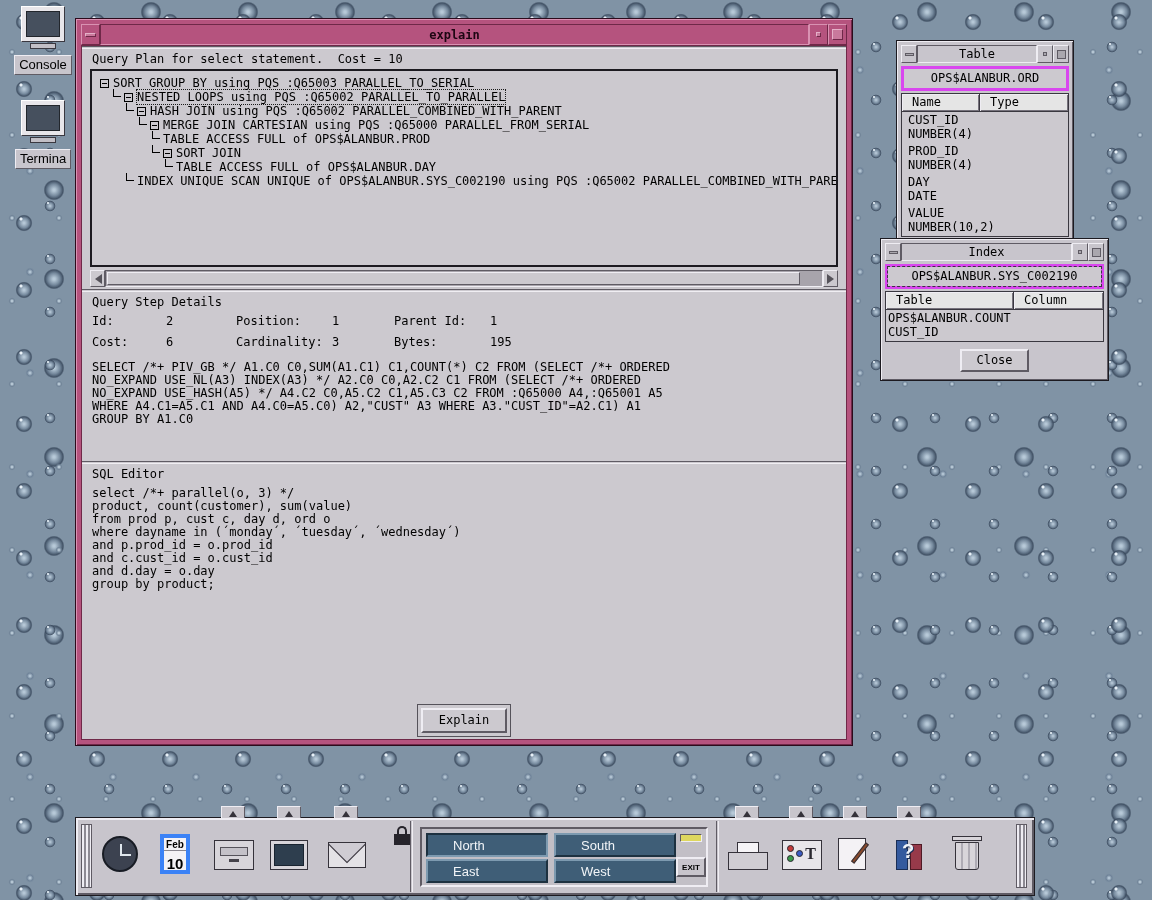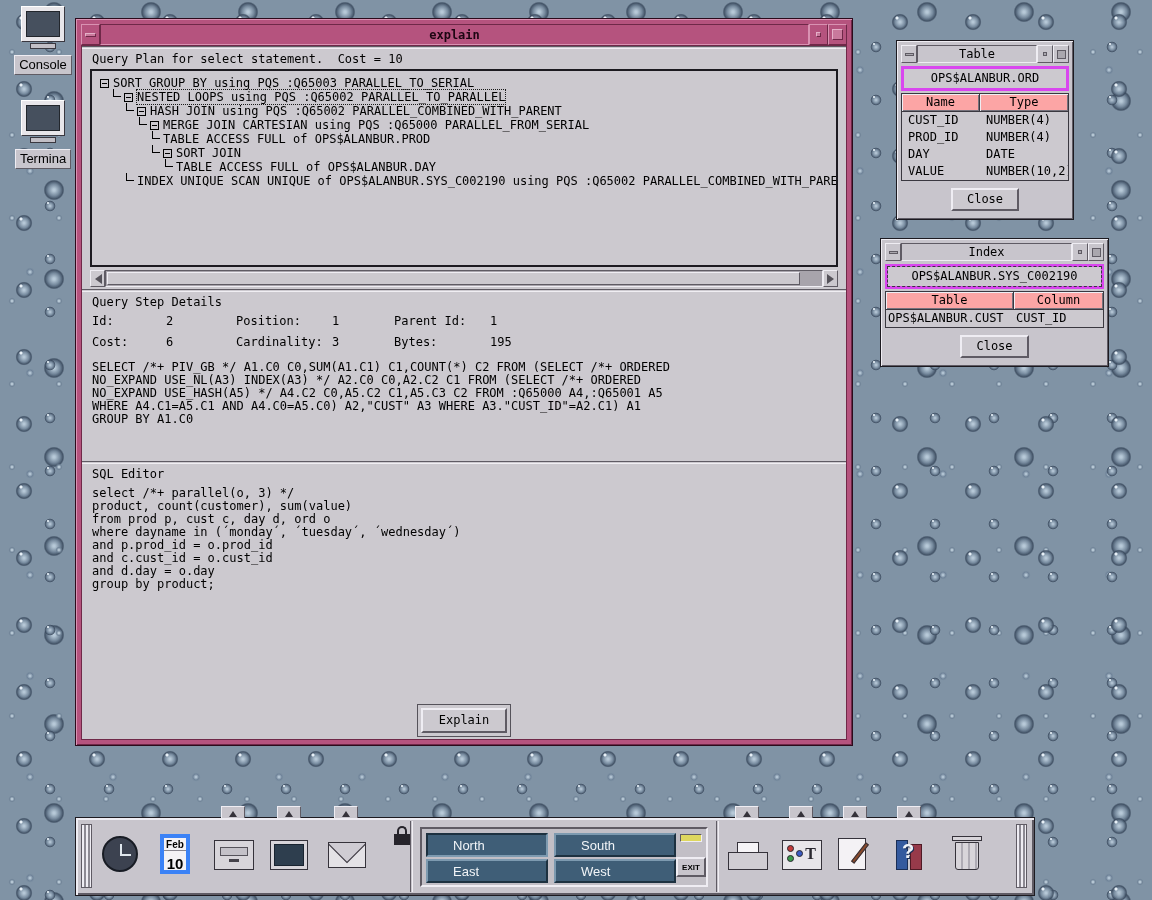--- a/index.html
+++ b/index.html
@@ -91,24 +91,24 @@
   .dlg-tb-btn { width:16px; background:#c8c5cc; border:1px solid #5f5b64; border-top-color:#efedf3; border-left-color:#efedf3;
                 display:flex; align-items:center; justify-content:center; flex:none; }
   .dlg-tb-title { flex:1; display:flex; align-items:center; justify-content:center;
                   border:1px solid #efedf3; border-top-color:#5f5b64; border-left-color:#5f5b64; }
   .g-dash { width:9px; height:3px; background:#aaa7ae; border:1px solid #5f5b64; }
   .g-dot  { width:4px; height:4px; background:#aaa7ae; border:1px solid #5f5b64; }
   .g-box  { width:9px; height:9px; background:#aaa7ae; border:1px solid #5f5b64; }
   .dlg-objname { border:3px solid #d946ef; text-align:center; padding:2px 2px 3px; margin-bottom:2px; background:#ccc9cf; white-space:nowrap; overflow:hidden; }
   .dlg-list { border:1px solid #3a3840; background:#ccc9cf; }
   .dlg-hrow { display:flex; border-bottom:1px solid #3a3840; }
-  .dlg-hcell { text-align:center; padding:1px 10px 2px; border-right:1px solid #3a3840;
-               background:#fca5a5; box-shadow:inset 1px 1px 0 #efedf3, inset -1px -1px 0 #76727c; }
+  .dlg-hcell { padding:1px 10px 2px; border-right:1px solid #3a3840;
+               background:#e5e5e5; box-shadow:inset 1px 1px 0 #efedf3, inset -1px -1px 0 #76727c; }
   .dlg-hcell:last-child { border-right:none; }
-  .dlg-row { display:flex; padding:1px 0 2px; }
+  .dlg-row { display:flex; padding:1px 0 2px;flex-direction:column; }
   .dlg-cell { padding:0 6px; white-space:nowrap; overflow:hidden; }
   .dlg-close-row { display:flex; justify-content:center; padding:7px 0 4px; }
 
   
   #front-panel { position:absolute; left:75px; top:817px; width:960px; height:79px;
                  background:#c8c5cc; border:1px solid #1c1a20;
                  box-shadow:inset 2px 2px 0 #efedf3, inset -2px -2px 0 #5f5b64; }
   .fp-inner { position:relative; width:100%; height:100%; }
   .grip { position:absolute; top:6px; width:11px; height:64px;
           background:repeating-linear-gradient(90deg, #efedf3 0 2px, #8d8a93 2px 4px); border:1px solid #5f5b64; }
@@ -363,21 +363,21 @@
           <div class="g-box"></div>
         </div>
     </div>
     <div class="dlg-objname" style="outline:1px dashed #3a3840;outline-offset:-3px">OPS$ALANBUR.SYS_C002190</div>
     <div class="dlg-list">
       <div class="dlg-hrow">
         <div class="dlg-hcell" style="width:128px">Table</div>
         <div class="dlg-hcell" style="flex:1">Column</div>
       </div>
       <div class="dlg-row">
-        <div class="dlg-cell" style="width:128px;padding:0 2px">OPS$ALANBUR.CUST</div>
+        <div class="dlg-cell" style="width:128px;padding:0 2px">OPS$ALANBUR.COUNT</div>
         <div class="dlg-cell" style="flex:1;padding:0 2px">CUST_ID</div>
       </div>
     </div>
     <div class="dlg-close-row">
       <div class="mbutton" style="padding:2px 14px 3px">Close</div>
     </div>
   </div>
 
   <div id="front-panel">
     <div class="fp-inner">

